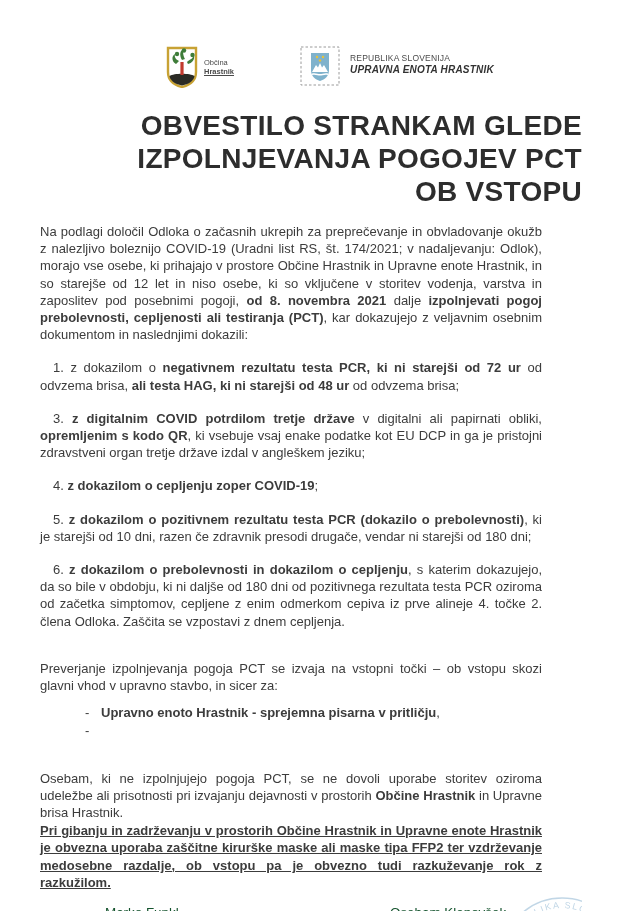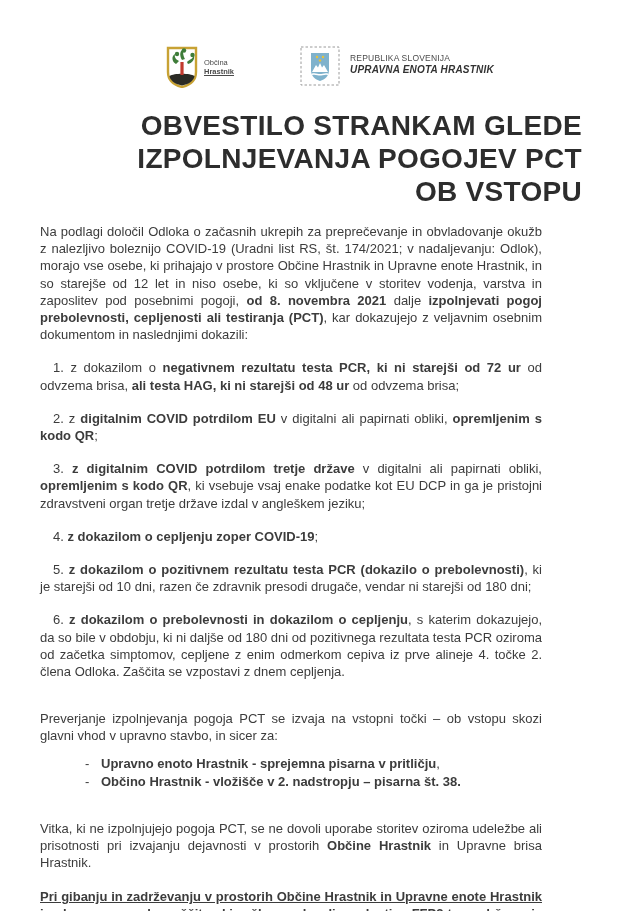--- a/index.html
+++ b/index.html
@@ -31,21 +31,21 @@
   
   .body { padding: 0 40px; margin-top: 15px; }
   .para { font-size: 13px; line-height: 17.2px; text-align: justify; }
   .para .b { font-weight: bold; }
   .para .u { text-decoration: underline; }
   .item { text-indent: 13px; margin-top: 16px; }
   .gap { margin-top: 30px; }
   .bullet { display: flex; padding-left: 45px; text-align: left; margin-top: 1px; }
   .bullet .dash { width: 16px; flex: 0 0 16px; }
   .bullet-first { margin-top: 10px; }
-  .strong-underline { margin-top: 16px; }
+  .strong-underline { margin-top: 1px; }
   
   .signatures { position: relative; height: 135px; margin-top: 7px; }
   .sig-block { position: absolute; font-size: 13.4px; line-height: 17.4px; color: #14532d; }
   .sig-left-text { left: 105px; top: 6px; }
   .sig-right-text { left: 390px; top: 6px; }
   .sig-svg { position: absolute; }
   .sig-marko { left: 48px; top: 28px; }
   .sig-darja { left: 468px; top: 30px; }
   .stamp-mayor { left: 244px; top: 14px; }
   .stamp-ue { left: 498px; top: -4px; opacity: .55; }
@@ -92,35 +92,33 @@
 
   <h1 class="title">
     <span>OBVESTILO STRANKAM GLEDE</span><br>
     <span>IZPOLNJEVANJA POGOJEV PCT</span><br>
     <span>OB VSTOPU</span>
   </h1>
 
   <div class="body">
     <p class="para"><span>Na podlagi določil Odloka o začasnih ukrepih za preprečevanje in obvladovanje okužb z nalezljivo boleznijo COVID-19 (Uradni list RS, št. 174/2021; v nadaljevanju: Odlok), morajo vse osebe, ki prihajajo v prostore Občine Hrastnik in Upravne enote Hrastnik, in so starejše od 12 let in niso osebe, ki so vključene v storitev vodenja, varstva in zaposlitev pod posebnimi pogoji, </span><span class="b">od 8. novembra 2021</span><span> dalje </span><span class="b">izpolnjevati pogoj prebolevnosti, cepljenosti ali testiranja (PCT)</span><span>, kar dokazujejo z veljavnim osebnim dokumentom in naslednjimi dokazili:</span></p>
     <p class="para item"><span>1. z dokazilom o </span><span class="b">negativnem rezultatu testa PCR, ki ni starejši od 72 ur</span><span> od odvzema brisa, </span><span class="b">ali testa HAG, ki ni starejši od 48 ur</span><span> od odvzema brisa;</span></p>
-    <p class="para item"><span>2. z </span><span class="b">digitalnim COVID potrdilom EU</span><span> v digitalni ali papirnati obliki, </span><span class="b">opremljenim s kodo QR</span><span>;</span></p>
     <p class="para item"><span>3. </span><span class="b">z digitalnim COVID potrdilom tretje države</span><span> v digitalni ali papirnati obliki, </span><span class="b">opremljenim s kodo QR</span><span>, ki vsebuje vsaj enake podatke kot EU DCP in ga je pristojni zdravstveni organ tretje države izdal v angleškem jeziku;</span></p>
     <p class="para item"><span>4. </span><span class="b">z dokazilom o cepljenju zoper COVID-19</span><span>;</span></p>
     <p class="para item"><span>5. </span><span class="b">z dokazilom o pozitivnem rezultatu testa PCR (dokazilo o prebolevnosti)</span><span>, ki je starejši od 10 dni, razen če zdravnik presodi drugače, vendar ni starejši od 180 dni;</span></p>
     <p class="para item"><span>6. </span><span class="b">z dokazilom o prebolevnosti in dokazilom o cepljenju</span><span>, s katerim dokazujejo, da so bile v obdobju, ki ni daljše od 180 dni od pozitivnega rezultata testa PCR oziroma od začetka simptomov, cepljene z enim odmerkom cepiva iz prve alineje 4. točke 2. člena Odloka. Zaščita se vzpostavi z dnem cepljenja.</span></p>
     <p class="para gap"><span>Preverjanje izpolnjevanja pogoja PCT se izvaja na vstopni točki – ob vstopu skozi glavni vhod v upravno stavbo, in sicer za:</span></p>
     <div class="para bullet bullet-first">
       <span class="dash">-</span>
       <span class="bullet-text"><span class="b">Upravno enoto Hrastnik  - sprejemna pisarna v pritličju</span><span>,</span></span>
     </div>
     <div class="para bullet">
       <span class="dash">-</span>
-      <span class="bullet-text"><span class="b">Občino Hrastnik - vložišče v 2. nadstropju – pisarna št. 38.</span></span>
     </div>
-    <p class="para gap"><span>Vitka, ki ne izpolnjujejo pogoja PCT, se ne dovoli uporabe storitev oziroma udeležbe ali prisotnosti pri izvajanju dejavnosti v prostorih </span><span class="b">Občine Hrastnik</span><span> in Upravne brisa Hrastnik.</span></p>
+    <p class="para gap"><span>Osebam, ki ne izpolnjujejo pogoja PCT, se ne dovoli uporabe storitev oziroma udeležbe ali prisotnosti pri izvajanju dejavnosti v prostorih </span><span class="b">Občine Hrastnik</span><span> in Upravne brisa Hrastnik.</span></p>
     <p class="para strong-underline"><span class="b u">Pri gibanju in zadrževanju v prostorih Občine Hrastnik in Upravne enote Hrastnik je obvezna uporaba zaščitne kirurške maske ali maske tipa FFP2 ter vzdrževanje medosebne razdalje, ob vstopu pa je obvezno tudi razkuževanje rok z razkužilom.</span></p>
   </div>
 
   <div class="signatures">
     <div class="sig-block sig-left-text">
       <div>Marko Funkl,</div>
       <div>župan Občine Hrastnik</div>
     </div>
     <div class="sig-block sig-right-text">
       <div>Osebam Klenovšek,</div>

